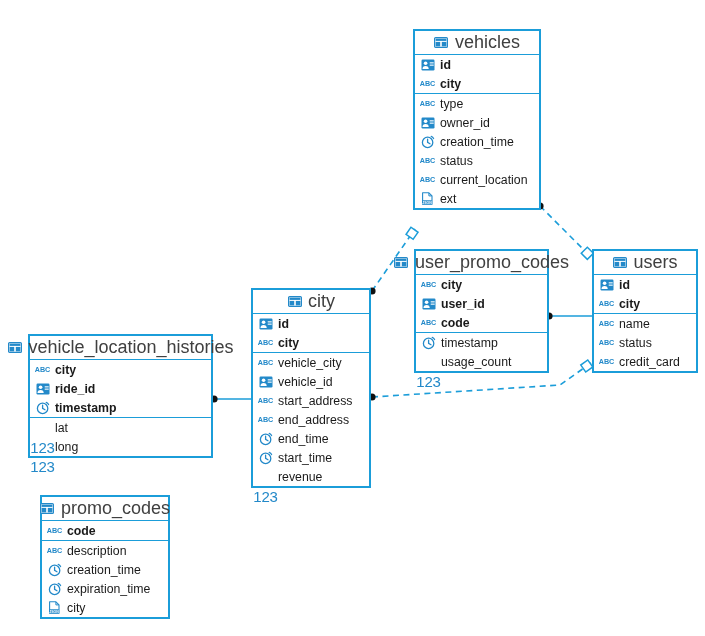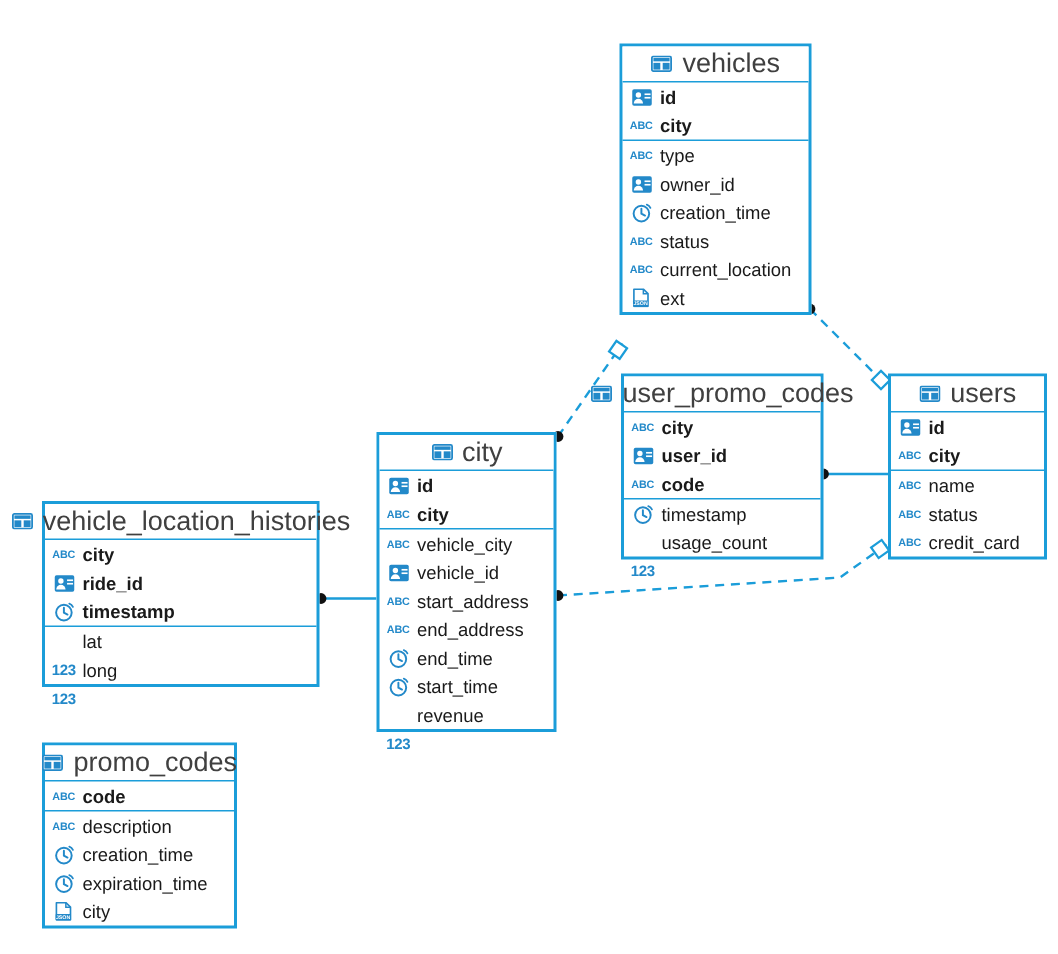--- a/index.html
+++ b/index.html
@@ -50,21 +50,21 @@
     flex:0 0 15px;
     display:inline-flex;align-items:center;justify-content:center;
   }
   .ic svg{display:block;}
   .abc{
     font-size:7.2px;font-weight:bold;color:#2389c9;
     letter-spacing:-0.1px;
     font-family:"Liberation Sans",sans-serif;
   }
   .num{
-    font-size:10px;font-weight:bold;color:#2389c9;
+    font-size:15px;font-weight:normal;color:#2389c9;
     letter-spacing:-0.2px;
     margin-top:40px;
   }
 </style>
 </head>
 <body>
 
 <div id="canvas">
   <svg id="edges" viewBox="0 0 705 636" xmlns="http://www.w3.org/2000/svg">
       <g>
@@ -428,21 +428,21 @@
           <span>lat</span>
         </div>
         <div class="row">
           <span class="ic">
             <span class="num">123</span>
           </span>
           <span>long</span>
         </div>
       </div>
     </div>
-    <div class="table" style="left: 28px; top: 495px; width: 130px;">
+    <div class="table" style="left: 40px; top: 495px; width: 130px;">
       <div class="t-title">
         <span class="ic">
           <svg width="14" height="11" viewBox="0 0 14 11">
             <rect x="0.6" y="0.6" width="12.8" height="9.8" rx="1" fill="#ffffff" stroke="#2389c9" stroke-width="1.2"></rect>
             <rect x="1.6" y="1.6" width="10.8" height="2.3" fill="#2389c9"></rect>
             <rect x="1.6" y="4.9" width="4.6" height="4.5" fill="#2389c9"></rect>
             <rect x="7.8" y="4.9" width="4.6" height="4.5" fill="#2389c9"></rect>
           </svg>
         </span>
         <span class="tname">promo_codes</span>

